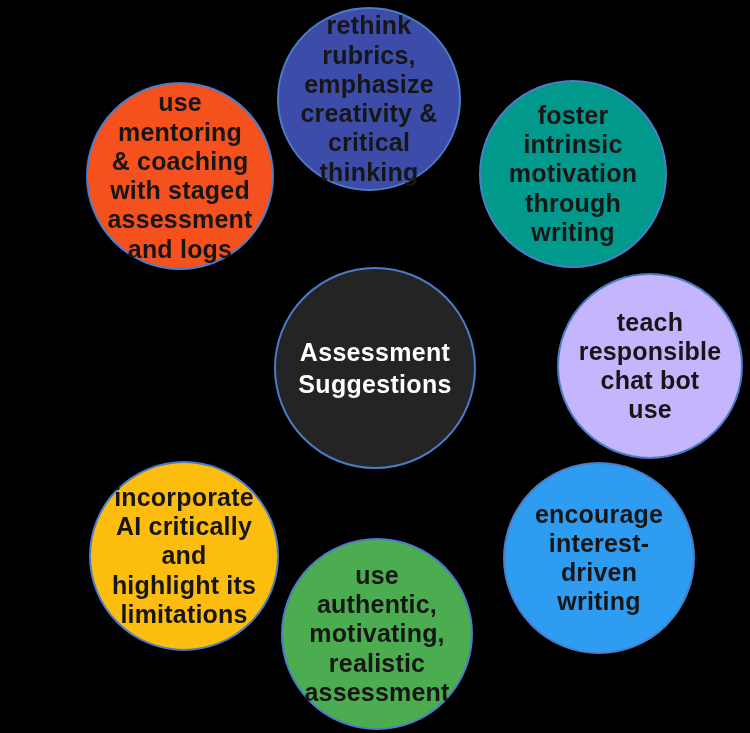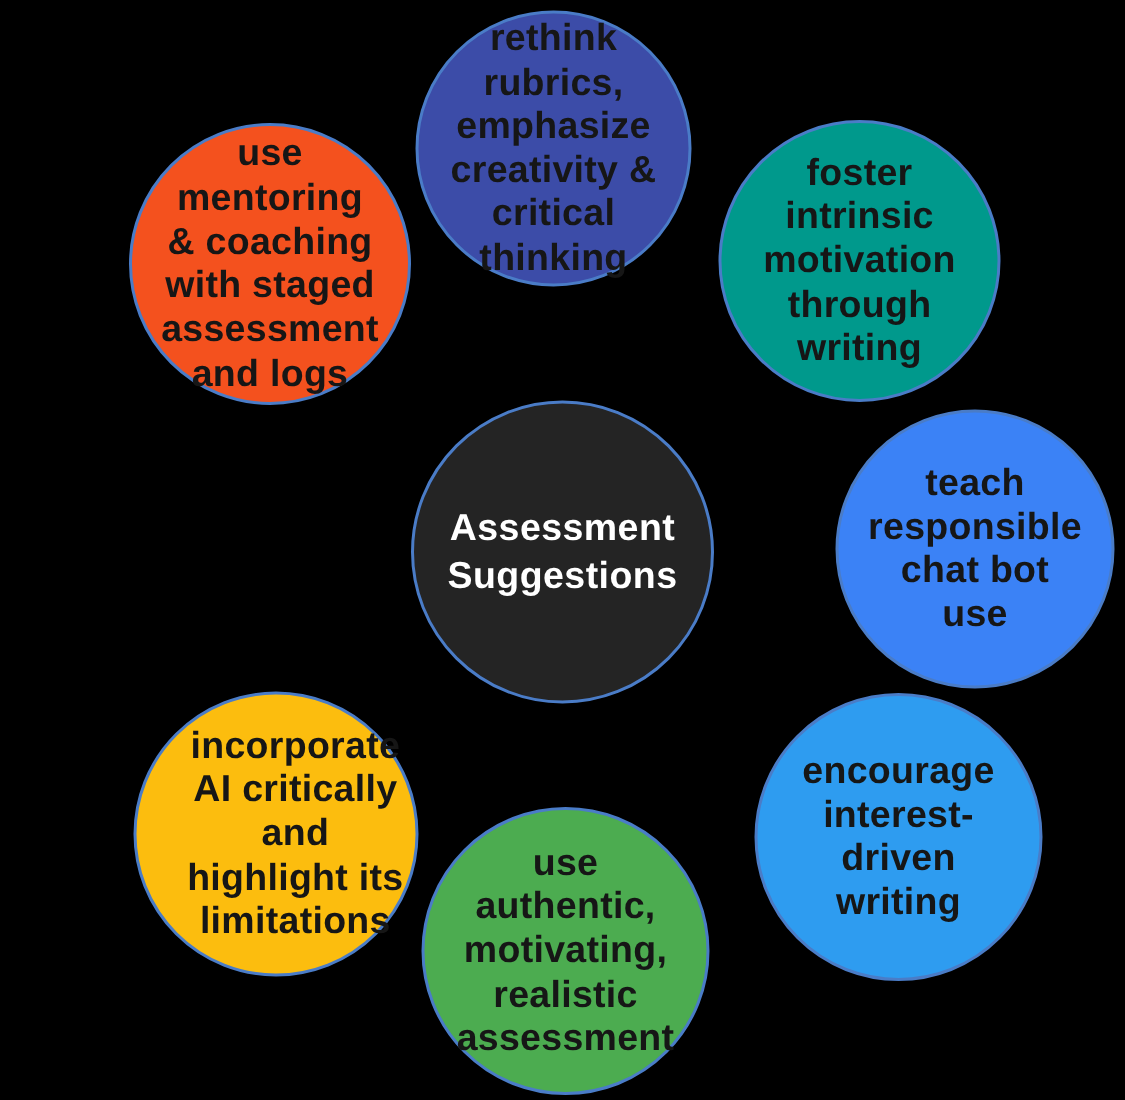--- a/index.html
+++ b/index.html
@@ -35,21 +35,21 @@
     letter-spacing: 0.2px;
     padding: 0 8px;
   }
   
   .pos-center       { left: 274px; top: 267px; width: 202px; height: 202px; }
   .pos-top          { left: 277px; top:   7px; width: 184px; height: 184px; }
   .pos-top-right    { left: 479px; top:  80px; width: 188px; height: 188px; }
   .pos-right        { left: 557px; top: 273px; width: 186px; height: 186px; }
   .pos-bottom-right { left: 503px; top: 462px; width: 192px; height: 192px; }
   .pos-bottom       { left: 281px; top: 538px; width: 192px; height: 192px; }
-  .pos-bottom-left  { left:  89px; top: 461px; width: 190px; height: 190px; justify-content: flex-end; }
+  .pos-bottom-left  { left:  89px; top: 461px; width: 190px; height: 190px; }
   .pos-left         { left:   3px; top: 273px; width: 186px; height: 186px; }
   .pos-top-left     { left:  86px; top:  82px; width: 188px; height: 188px; }
   .center-text {
     color: #ffffff;
     font-size: 25px;
     font-weight: bold;
     line-height: 1.3;
     letter-spacing: 0.3px;
   }
 </style>
@@ -68,21 +68,21 @@
   </div>
 
   <div class="circle pos-top-right" style="background: rgb(0, 153, 140);">
     <span class="circle-text">foster
 intrinsic
 motivation
 through
 writing</span>
   </div>
 
-  <div class="circle pos-right" style="background: #3b82f6; align-items: center;">
+  <div class="circle pos-right" style="background: #c4b5fd; align-items: center;">
     <span class="circle-text">teach
 responsible
 chat bot
 use</span>
   </div>
 
   <div class="circle pos-bottom-right" style="background: rgb(46, 156, 240);">
     <span class="circle-text">encourage
 interest-
 driven

